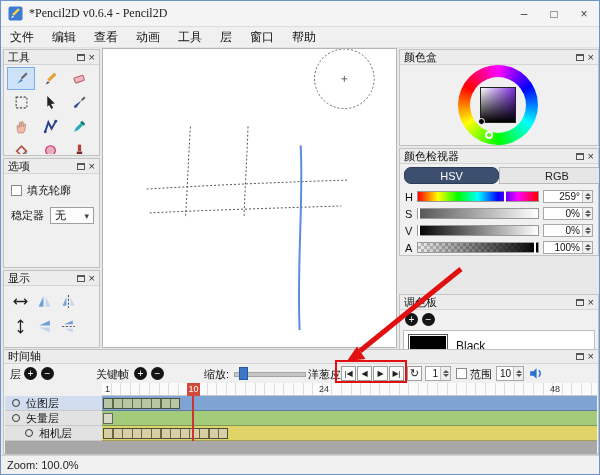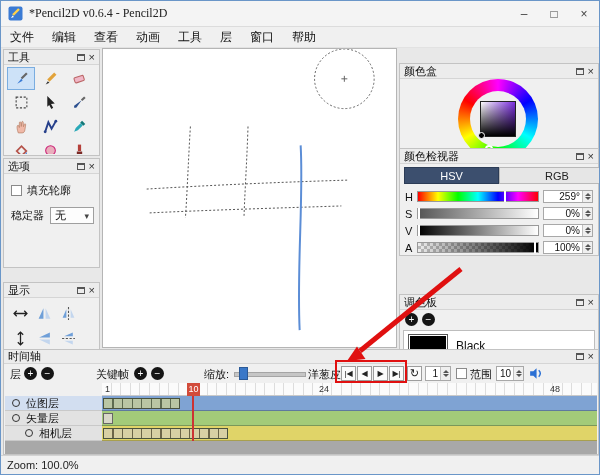--- a/index.html
+++ b/index.html
@@ -266,21 +266,21 @@
     </div>
     <div class="opt-row" style="top:48px;">
       <span>稳定器</span>
       <span class="select-box">
         <span>无</span>
         <span class="select-arrow">▾</span>
       </span>
     </div>
   </div>
 
-  <div class="panel" style="left:2px; top:269px; width:97px; height:78px;margin-top:12px;">
+  <div class="panel" style="left:2px; top:269px; width:97px; height:78px;">
     <div class="panel-title">
       <span>显示</span>
       <span class="dock-btns">
         <span class="float-btn"></span>
         <span class="close-btn">×</span>
       </span>
     </div>
     <div class="disp-row" style="top:20px;">
       <span class="disp-btn">
         <svg viewBox="0 0 14 14">
@@ -328,21 +328,21 @@
       <circle cx="243" cy="30" r="30" fill="none" stroke="#666" stroke-width="1" stroke-dasharray="2 2"></circle>
       <path d="M240 30 h6 M243 27 v6" stroke="#666" stroke-width="1" fill="none"></path>
       <path d="M88 78 C 86 110, 85 140, 83 170" fill="none" stroke="#555" stroke-width="1" stroke-dasharray="2 2"></path>
       <path d="M146 78 C 145 110, 143 140, 142 168" fill="none" stroke="#555" stroke-width="1" stroke-dasharray="2 2"></path>
       <path d="M44 141 C 110 137, 180 134, 246 132" fill="none" stroke="#555" stroke-width="1" stroke-dasharray="2 2"></path>
       <path d="M47 165 C 110 162, 180 160, 240 158" fill="none" stroke="#555" stroke-width="1" stroke-dasharray="2 2"></path>
       <path d="M199 97 C 202 150, 195 220, 198 283" fill="none" stroke="#5b8dd6" stroke-width="2"></path>
     </svg>
   </div>
 
-  <div class="panel" style="left:398px; top:62px; width:200px; height:97px;">
+  <div class="panel" style="left:398px; top:48px; width:200px; height:97px;">
     <div class="panel-title">
       <span>颜色盒</span>
       <span class="dock-btns">
         <span class="float-btn"></span>
         <span class="close-btn">×</span>
       </span>
     </div>
     <div class="wheel">
       <div class="wheel-hole"></div>
       <div class="wheel-square">
@@ -353,21 +353,21 @@
   </div>
 
   <div class="panel" style="left:398px; top:147px; width:200px; height:108px;">
     <div class="panel-title">
       <span>颜色检视器</span>
       <span class="dock-btns">
         <span class="float-btn"></span>
         <span class="close-btn">×</span>
       </span>
     </div>
-    <span class="tab active" style="left:4px; width:95px;">HSV</span>
+    <span class="tab active" style="left:4px; width:95px;border-radius:7px;">HSV</span>
     <span class="tab" style="left:99px; width:116px;">RGB</span>
 
     <div class="slider-row" style="top:41px;">
       <span class="slider-label">H</span>
       <span class="slider-bar bar-h">
           <span class="bar-marker" style="left:72%;"></span>
         </span>
       <span class="spin">
         <span class="spin-val">259°</span>
         <span class="spin-arrows">

